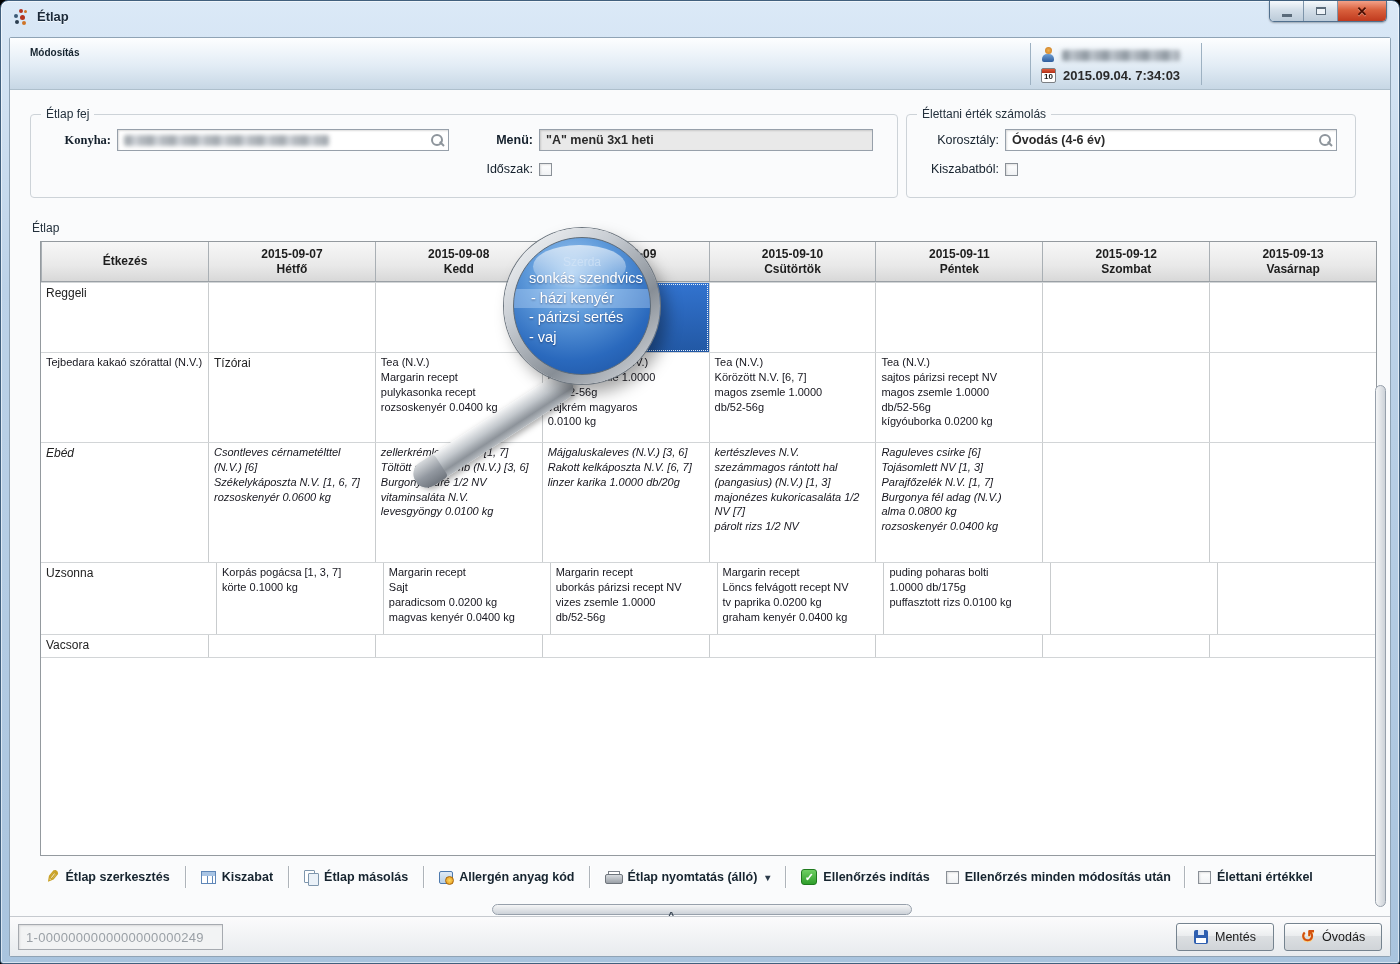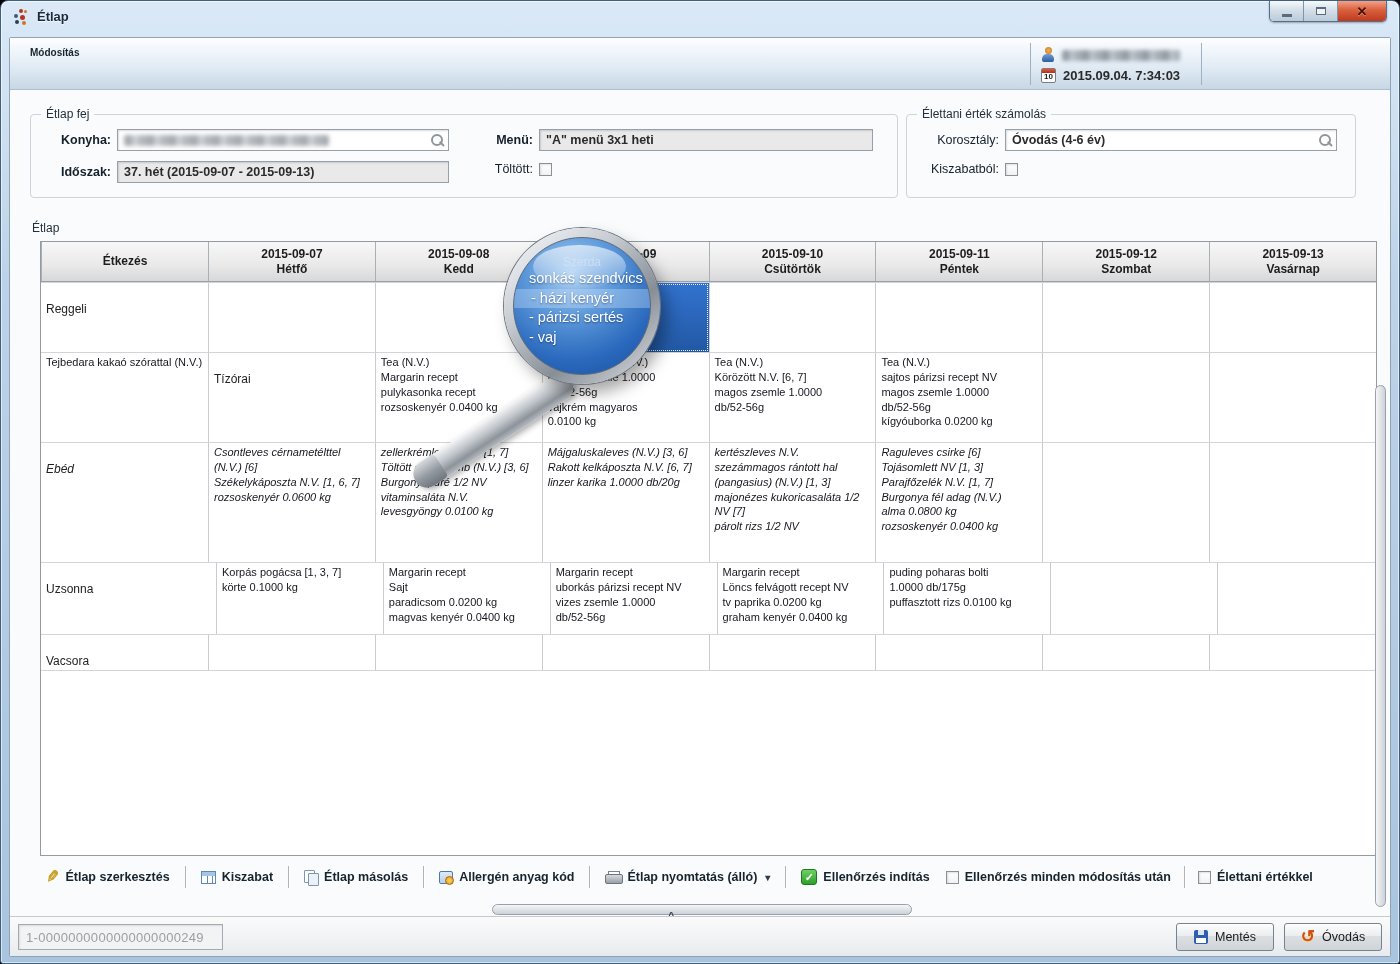--- a/index.html
+++ b/index.html
@@ -64,21 +64,21 @@
 
   
   .menu-table{position:absolute;left:30px;top:203px;width:1337px;height:615px;border:1px solid #949a9f;background:#fff;overflow:hidden;}
   .trow{display:grid;grid-template-columns:167px repeat(7,1fr);}
   .trow.thead{height:40px;background:linear-gradient(#f7f7f7,#e9e9e9 60%,#d8d8d8);border-bottom:1px solid #9aa0a5;}
   .tcell{border-left:1px solid #c9ccce;padding:2px 5px;overflow:hidden;}
   .trow .tcell:first-child{border-left:none;}
   .trow.thead .tcell{border-left:1px solid #a9afb4;display:flex;flex-direction:column;align-items:center;justify-content:center;font-size:12px;font-weight:bold;color:#1d1d1d;line-height:1.25;}
   .trow.tbody{border-top:1px solid #d2d5d7;}
   .trow.tbody:first-of-type{border-top:none;}
-  .tcell.rowlabel{font-size:12px;color:#222;padding-top:19px;}
+  .tcell.rowlabel{font-size:12px;color:#222;padding-top:3px;}
   .tcell.content{font-size:11px;color:#16161e;line-height:1.35;white-space:pre-line;cursor:default;}
   .tcell.content.selected{background:linear-gradient(#3273cf,#2258a4);color:#fff;outline:1px dotted #e8f0fa;outline-offset:-2px;}
   .tfill{border-top:1px solid #d2d5d7;height:200px;background:#fff;}
 
   
   .lens{position:absolute;left:503px;top:227px;width:300px;height:260px;z-index:9;pointer-events:none;}
   .lens-handle{position:absolute;left:-118px;top:139px;width:185px;height:27px;border-radius:13px;
     transform:rotate(-33deg);transform-origin:right center;
     background:linear-gradient(#f4f5f6,#c2c7cc 40%,#8d939a 75%,#b7bcc1);
     box-shadow:2px 3px 6px rgba(0,0,0,.35);}
@@ -173,42 +173,36 @@
               <b>10</b>
             </span>
           <span class="hdr-datetime">2015.09.04. 7:34:03</span>
         </div>
       </div>
     </div>
 
     <div class="gbox gbox1">
       <span class="legend">Étlap fej</span>
       <div class="frow" style="left:6px;top:14px;">
-        <span class="flabel" style="width:74px;">Konyha:</span>
+        <span class="flabel" style="width:74px;font-family:Liberation Serif, serif;">Konyha:</span>
         <div class="finput" style="width:332px;margin-left:6px;">
           <span class="blur-val"></span>
           <span class="mag-btn">
               <span class="mag-glyph"></span>
             </span>
         </div>
       </div>
-      <div class="frow" style="left:6px;top:46px;">
-        <span class="flabel" style="width:74px;">Időszak:</span>
-        <div class="finput ro" style="width:332px;margin-left:6px;">
-          <span>37. hét (2015-09-07 - 2015-09-13)</span>
-        </div>
-      </div>
       <div class="frow" style="left:442px;top:14px;">
         <span class="flabel" style="width:60px;">Menü:</span>
         <div class="finput ro" style="width:334px;margin-left:6px;">
           <span>"A" menü 3x1 heti</span>
         </div>
       </div>
       <div class="frow" style="left:442px;top:47px;">
-        <span class="flabel" style="width:60px;font-weight:normal;">Töltött:</span>
+        <span class="flabel" style="width:60px;font-weight:normal;">Időszak:</span>
         <span class="chk" style="margin-left:6px;"></span>
       </div>
     </div>
 
     <div class="gbox gbox2">
       <span class="legend">Élettani érték számolás</span>
       <div class="frow" style="left:6px;top:14px;">
         <span class="flabel" style="width:86px;font-weight:normal;">Korosztály:</span>
         <div class="finput" style="width:332px;margin-left:6px;">
           <span>Óvodás (4-6 év)</span>

